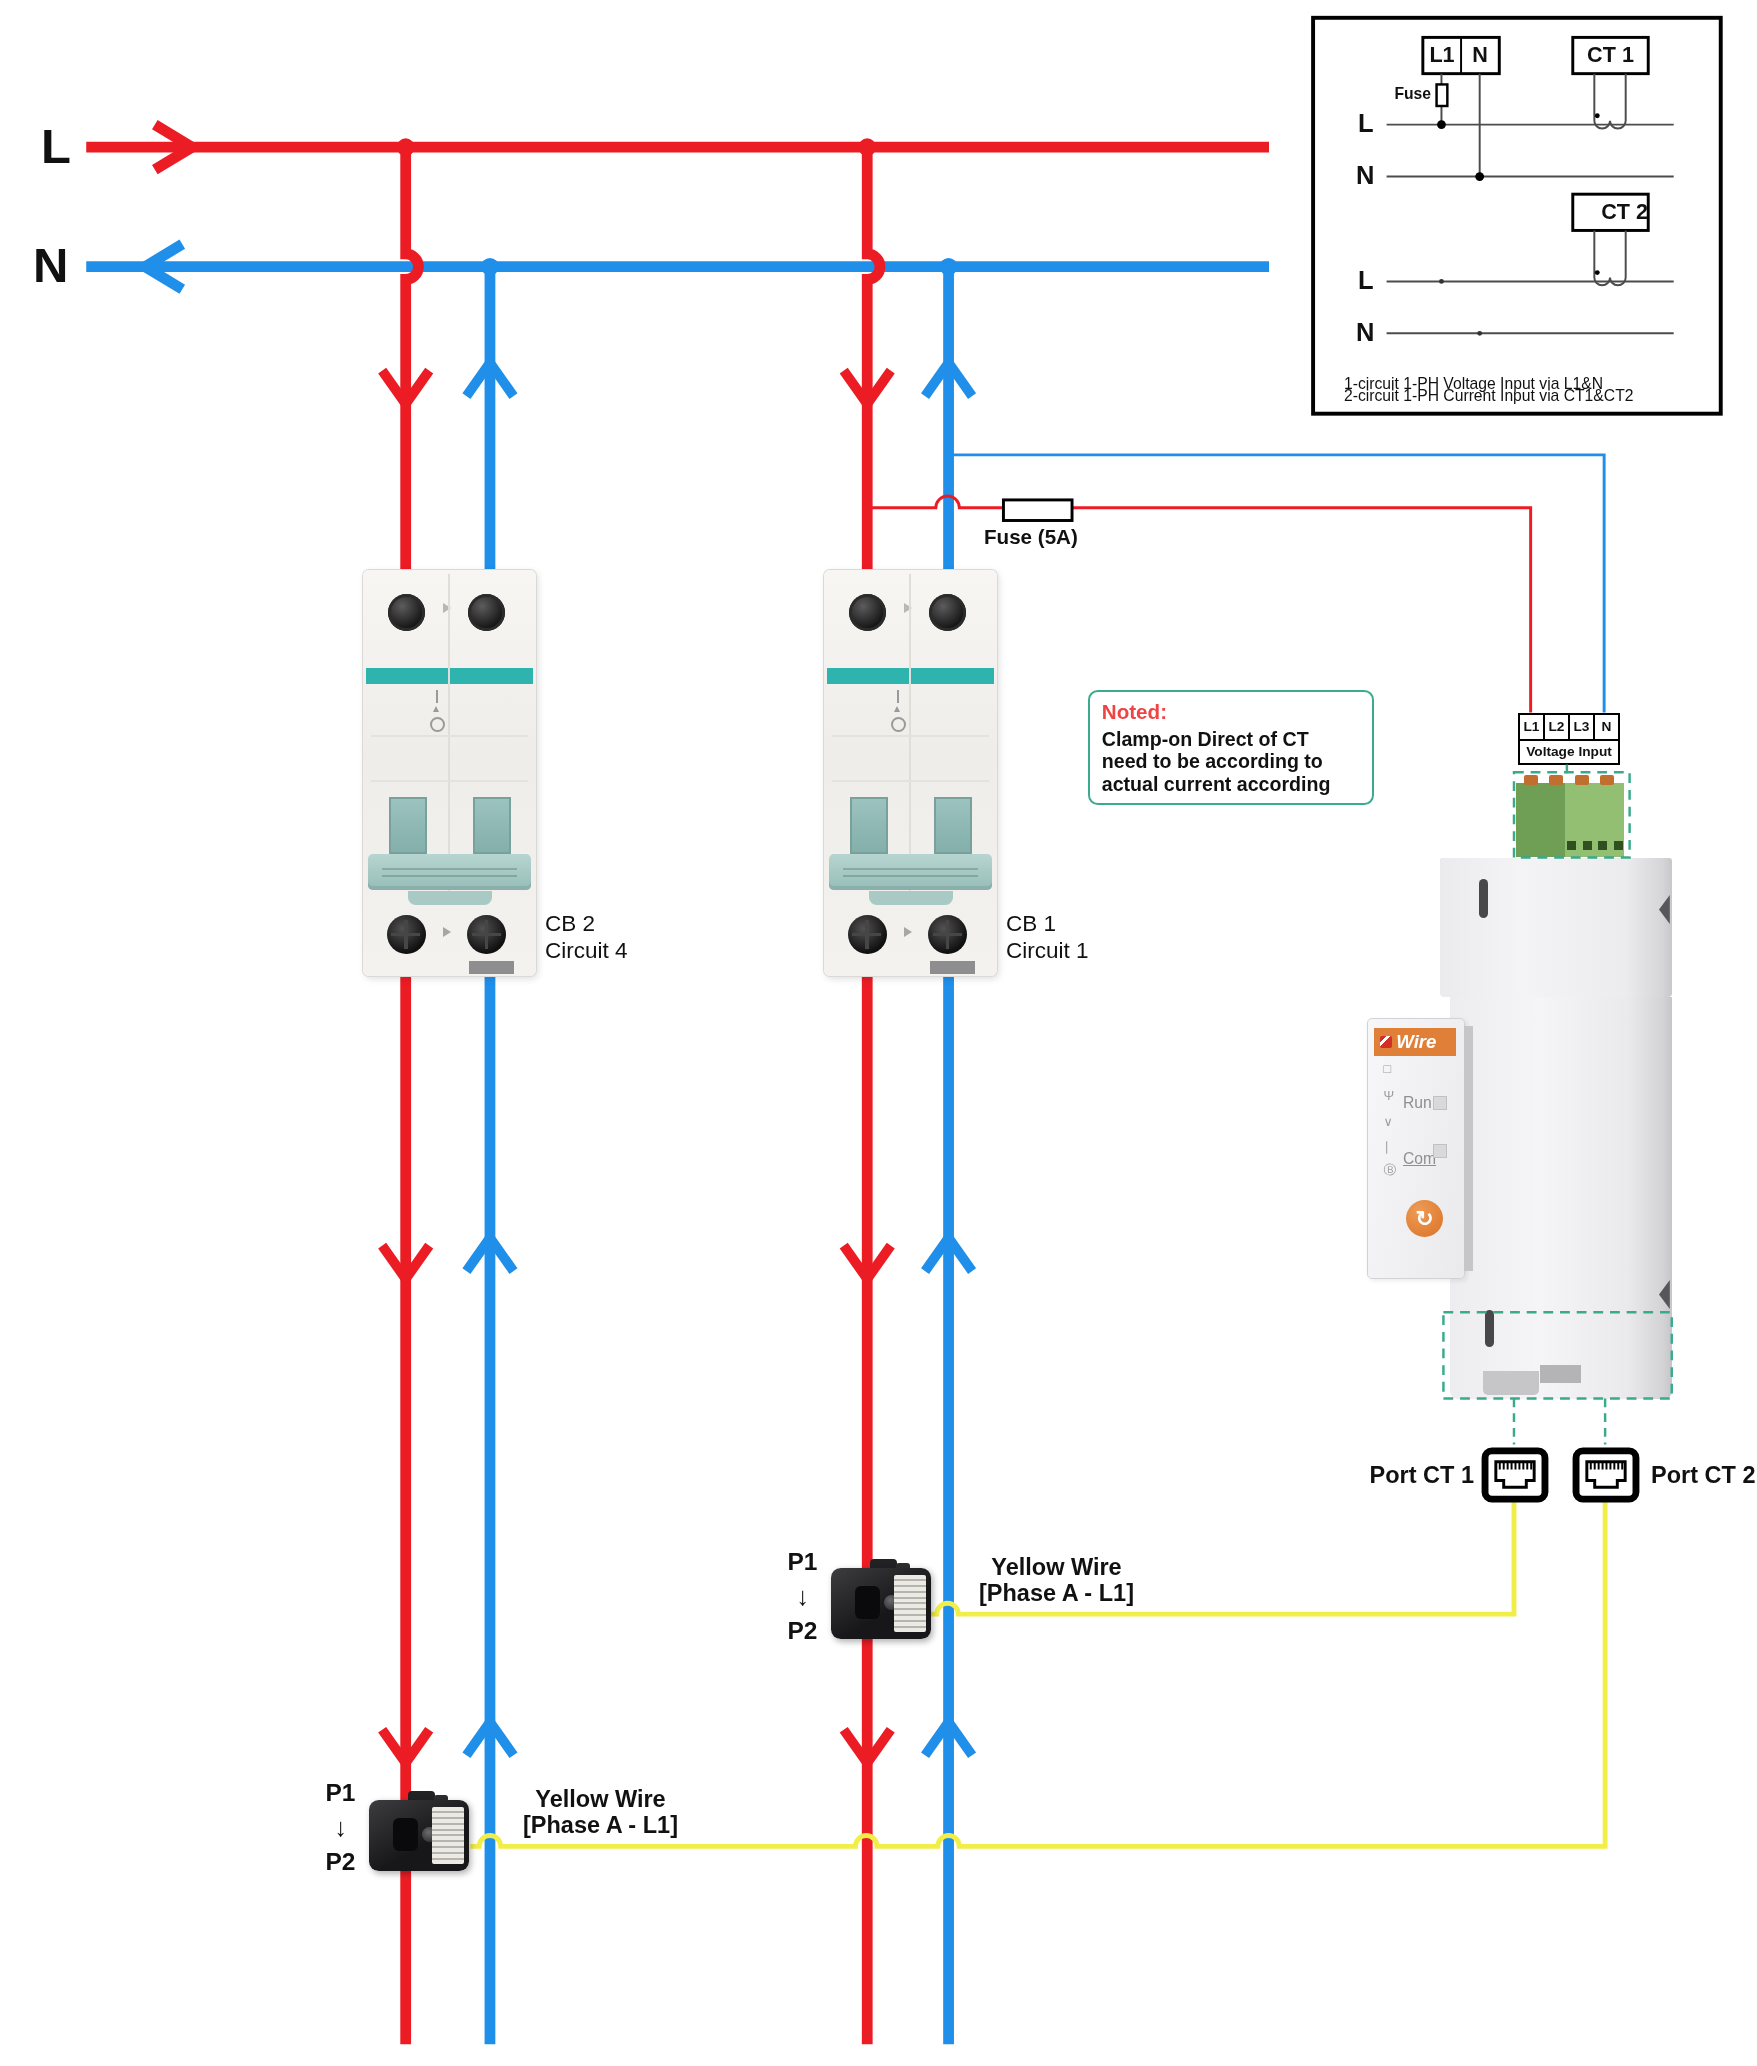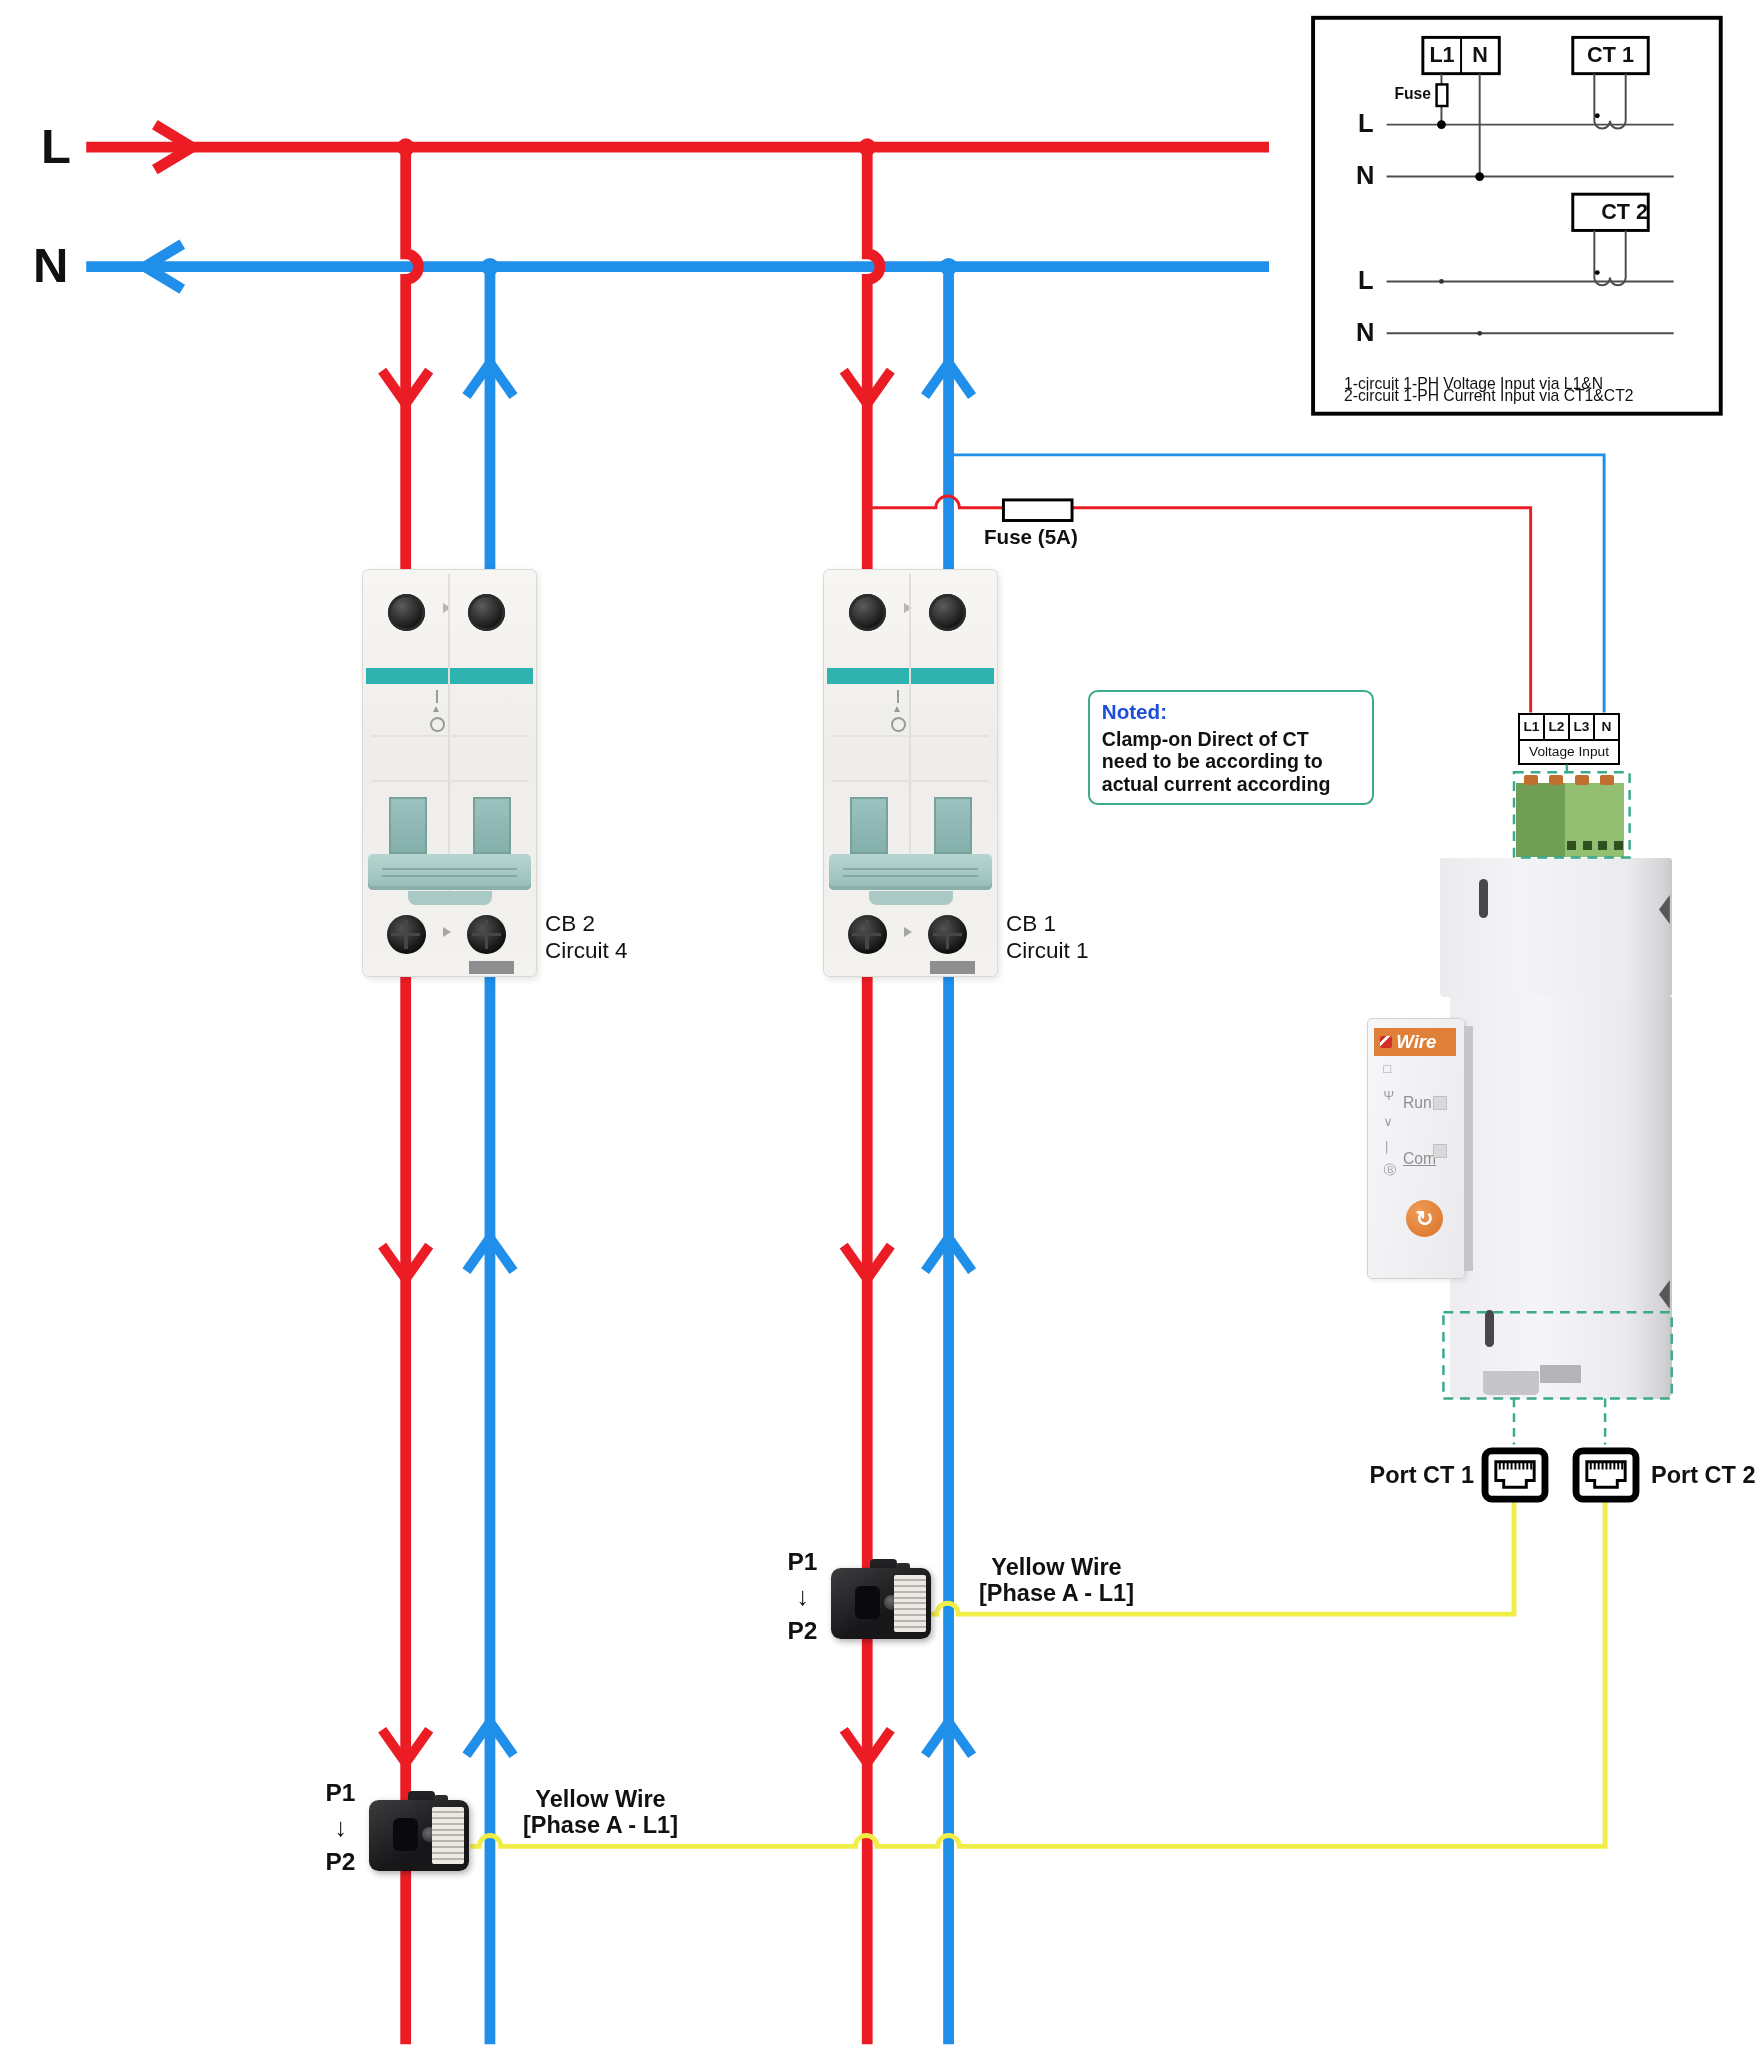--- a/index.html
+++ b/index.html
@@ -21,32 +21,32 @@
   .t-pcol div{line-height:25.5px;}
   .t-yw{font-size:23.5px;font-weight:bold;line-height:25.5px;text-align:center;}
   .t-ins-cell{font-size:21.6px;font-weight:bold;text-align:center;line-height:25.5px;}
   .t-ins-ln{font-size:25.5px;font-weight:600;line-height:27.4px;}
   .t-ins-fuse{font-size:15.7px;font-weight:bold;text-align:right;}
   .t-ins-cap{font-size:15.7px;line-height:24.5px;}
 
   
   .note{position:absolute;left:1088px;top:690px;width:286px;box-sizing:border-box;
         border:2.9px solid #3cab8d;border-radius:9.8px;background:#fff;padding:7.8px 11.8px;z-index:6;}
-  .note .title{font-size:20.6px;font-weight:bold;color:#1d4ed8;margin-bottom:3.9px;}
+  .note .title{font-size:20.6px;font-weight:bold;color:#ef4444;margin-bottom:3.9px;}
   .note .ln{font-size:19.6px;font-weight:bold;line-height:22.5px;color:#111;}
 
   
   .vt-box{position:absolute;left:1518px;top:713px;width:98px;border:2.9px solid #000;
           background:#fff;z-index:6;}
   .vt-row1{display:flex;height:23.5px;border-bottom:2.9px solid #000;}
   .vt-cell{flex:1;border-right:2px solid #000;display:flex;align-items:center;justify-content:center;
            font-size:13.7px;font-weight:bold;}
   .vt-cell:last-child{border-right:none;}
   .vt-row2{height:22.5px;display:flex;align-items:center;justify-content:center;
-           font-size:13.7px;font-weight:normal;}
+           font-size:13.7px;font-weight:bold;}
 
   
   .cb{position:absolute;top:570px;width:173px;height:406px;z-index:5;}
   .cb-body{position:absolute;inset:0;background:linear-gradient(180deg,#f7f6f3 0%,#eeedea 45%,#f3f2ef 100%);
            border-radius:5.9px;box-shadow:0 0 0 1px #dbd9d5,2px 2.9px 7.8px rgba(0,0,0,.13);}
   .cb-seam-v{position:absolute;left:85px;top:3.9px;width:2px;height:329px;background:#e0ded9;}
   .cb-seam-h{position:absolute;left:7.8px;right:7.8px;height:2px;background:#e4e2dd;}
   .cb-screw{position:absolute;top:23.5px;width:37px;height:37px;border-radius:50%;
             background:radial-gradient(circle at 38% 33%,#5c5c5c,#141414 68%);
             box-shadow:inset 0 0 0 2.9px #2b2b2b;}

